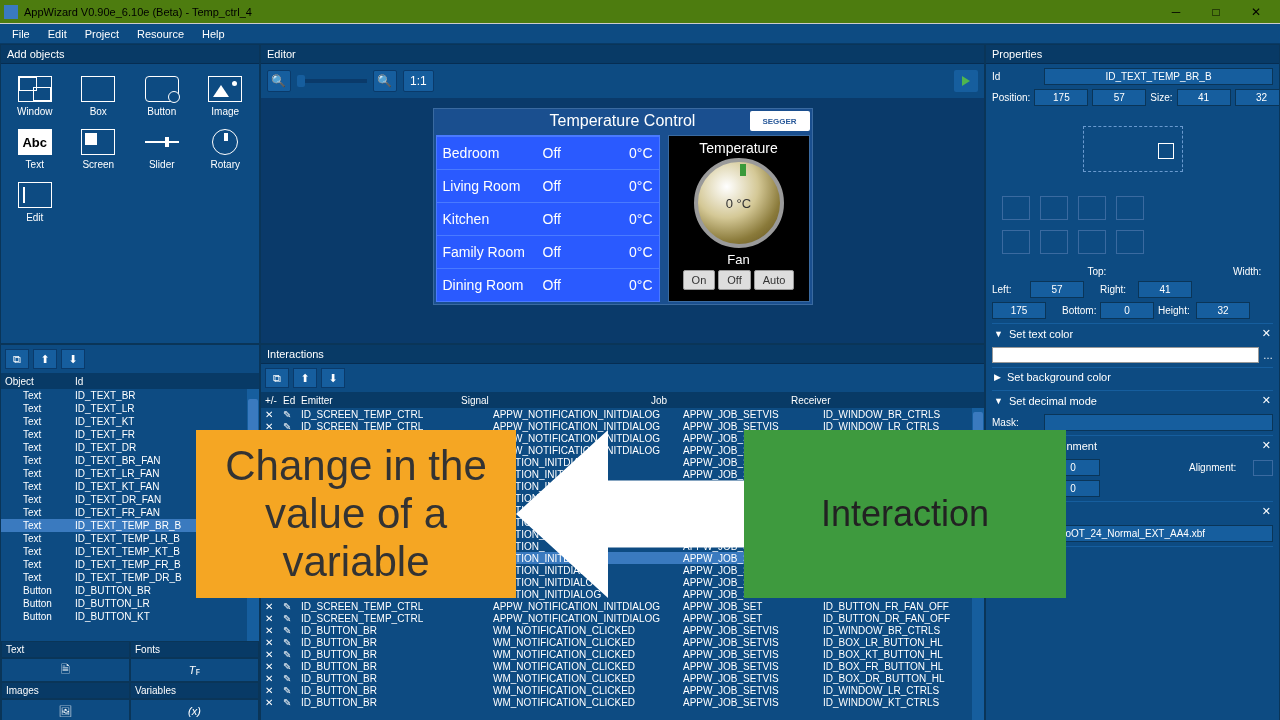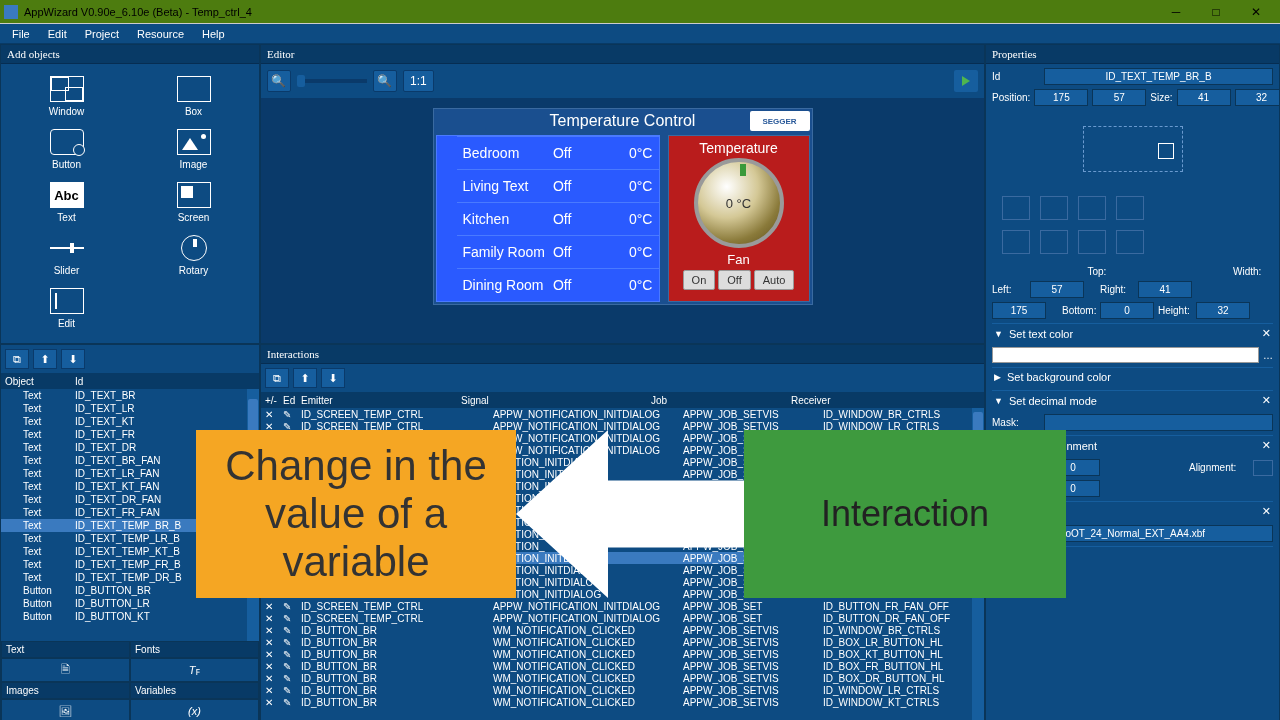--- a/index.html
+++ b/index.html
@@ -14,25 +14,25 @@
 
 
 .menubar { height: 20px; background: #0d4b82; display: flex; align-items: center; padding: 0 4px; gap: 2px; border-bottom: 1px solid #083a66; }
 .menubar .menu-item { padding: 2px 8px; cursor: pointer; font-size: 11px; }
 
 
 .main { display: grid; grid-template-columns: 260px 725px 295px; grid-template-rows: 300px 380px; width: 1280px; height: 676px; }
 
 
 .panel { border: 1px solid #0a3558; background: #0d4b82; display: flex; flex-direction: column; overflow: hidden; }
-.panel-header { background: #083a66; padding: 3px 6px; font-size: 11px; border-bottom: 1px solid #062d52; font-family: Liberation Serif, serif; }
+.panel-header { background: #083a66; padding: 3px 6px; font-size: 11px; border-bottom: 1px solid #062d52; }
 
 
 .add-objects { grid-column: 1; grid-row: 1; }
-.obj-grid { display: grid; grid-template-columns: 1fr 1fr; padding: 8px; gap: 4px 12px; }
+.obj-grid { display: grid; grid-template-columns: 1fr 1fr 1fr 1fr; padding: 8px; gap: 4px 12px; }
 .obj-item { display: flex; flex-direction: column; align-items: center; gap: 4px; padding: 4px; cursor: pointer; }
 .obj-icon { width: 34px; height: 26px; border: 1px solid #fff; position: relative; display:flex; align-items:center; justify-content:center; background:#0d4b82; }
 .obj-icon.window::before { content:""; position:absolute; width:50%; height:50%; border:1px solid #fff; left:0; top:0; }
 .obj-icon.window::after { content:""; position:absolute; width:50%; height:50%; border:1px solid #fff; right:0; bottom:0; }
 .obj-icon.box { }
 .obj-icon.button { border-radius:4px; }
 .obj-icon.button::after { content:""; position:absolute; width:10px; height:10px; border:1px solid #fff; border-radius:50%; right:-2px; bottom:-2px; background:#0d4b82; }
 .obj-icon.image::before { content:""; position:absolute; left:4px; bottom:4px; width:0; height:0; border-left:8px solid transparent; border-right:8px solid transparent; border-bottom:12px solid #fff; }
 .obj-icon.image::after { content:""; position:absolute; right:4px; top:4px; width:5px; height:5px; border-radius:50%; background:#fff; }
 .obj-icon.text { font-weight:bold; font-size:13px; color:#000; background:#fff; }
@@ -62,26 +62,26 @@
 .editor-canvas { flex:1; background:#0a3a6a; display:flex; align-items:flex-start; justify-content:center; padding:10px; overflow:hidden; }
 .device { width: 380px; background:#1a4f8f; border:1px solid #3a6aa0; font-size:13px; }
 .device-title { text-align:center; padding:3px; font-size:16px; color:#fff; position:relative; }
 .segger-logo { position:absolute; right:2px; top:2px; width:60px; height:20px; background:#fff; color:#2a5a9a; font-size:8px; font-weight:bold; display:flex; align-items:center; justify-content:center; border-radius:2px; }
 .device-body { display:flex; gap:8px; padding:2px; }
 .room-table { flex:1; background:#2a5aff; border:1px solid #4a7aff; }
 .room-header { display:flex; padding:4px 6px; font-size:13px; background:#2a5aff; }
 .room-header > div:nth-child(1){ flex:2; }
 .room-header > div:nth-child(2){ flex:1; }
 .room-header > div:nth-child(3){ flex:1.2; text-align:right; }
-.room-row { display:flex; padding:8px 6px; border-top:1px solid #4a7aff; background:#2a5aff; font-size:14px;margin-left:20px; }
+.room-row { display:flex; padding:8px 6px; border-top:1px solid #4a7aff; background:#2a5aff; font-size:14px; }
 .room-row > div:nth-child(1){ flex:2; }
 .room-row > div:nth-child(2){ flex:1; }
 .room-row > div:nth-child(3){ flex:1.2; text-align:right; }
 .room-row.sel > div:nth-child(3) { position:relative; }
-.temp-panel { width:142px; background:#b91c1c; border:1px solid #3a6aa0; padding:4px; display:flex; flex-direction:column; align-items:center; }
+.temp-panel { width:142px; background:#000000; border:1px solid #3a6aa0; padding:4px; display:flex; flex-direction:column; align-items:center; }
 .temp-title { font-size:14px; margin-bottom:2px; }
 .rotary-knob { width:90px; height:90px; border-radius:50%; background: radial-gradient(circle at 35% 30%, #fff, #d4c896 40%, #8a7a3a 70%, #5a4a1a); border:4px solid #9a9a9a; display:flex; align-items:center; justify-content:center; position:relative; }
 .rotary-knob::before { content:""; position:absolute; top:2px; left:42px; width:6px; height:12px; background:#3a9a3a; }
 .rotary-value { font-size:13px; color:#333; }
 .fan-label { margin-top:4px; font-size:13px; }
 .fan-buttons { display:flex; gap:3px; margin-top:3px; }
 .fan-btn { padding:3px 8px; font-size:11px; background:#ddd; color:#333; border:1px solid #999; border-radius:2px; cursor:pointer; }
 
 
 .properties { grid-column:3; grid-row:1 / span 2; }
@@ -219,21 +219,21 @@
         </div>
         <div class="device-body">
           <div class="room-table">
             <div id="room-rows">
                 <div class="room-row sel">
                   <div>Bedroom</div>
                   <div>Off</div>
                   <div>0°C</div>
                 </div>
                 <div class="room-row">
-                  <div>Living Text</div>
+                  <div>Living Room</div>
                   <div>Off</div>
                   <div>0°C</div>
                 </div>
                 <div class="room-row">
                   <div>Kitchen</div>
                   <div>Off</div>
                   <div>0°C</div>
                 </div>
                 <div class="room-row">
                   <div>Family Room</div>

